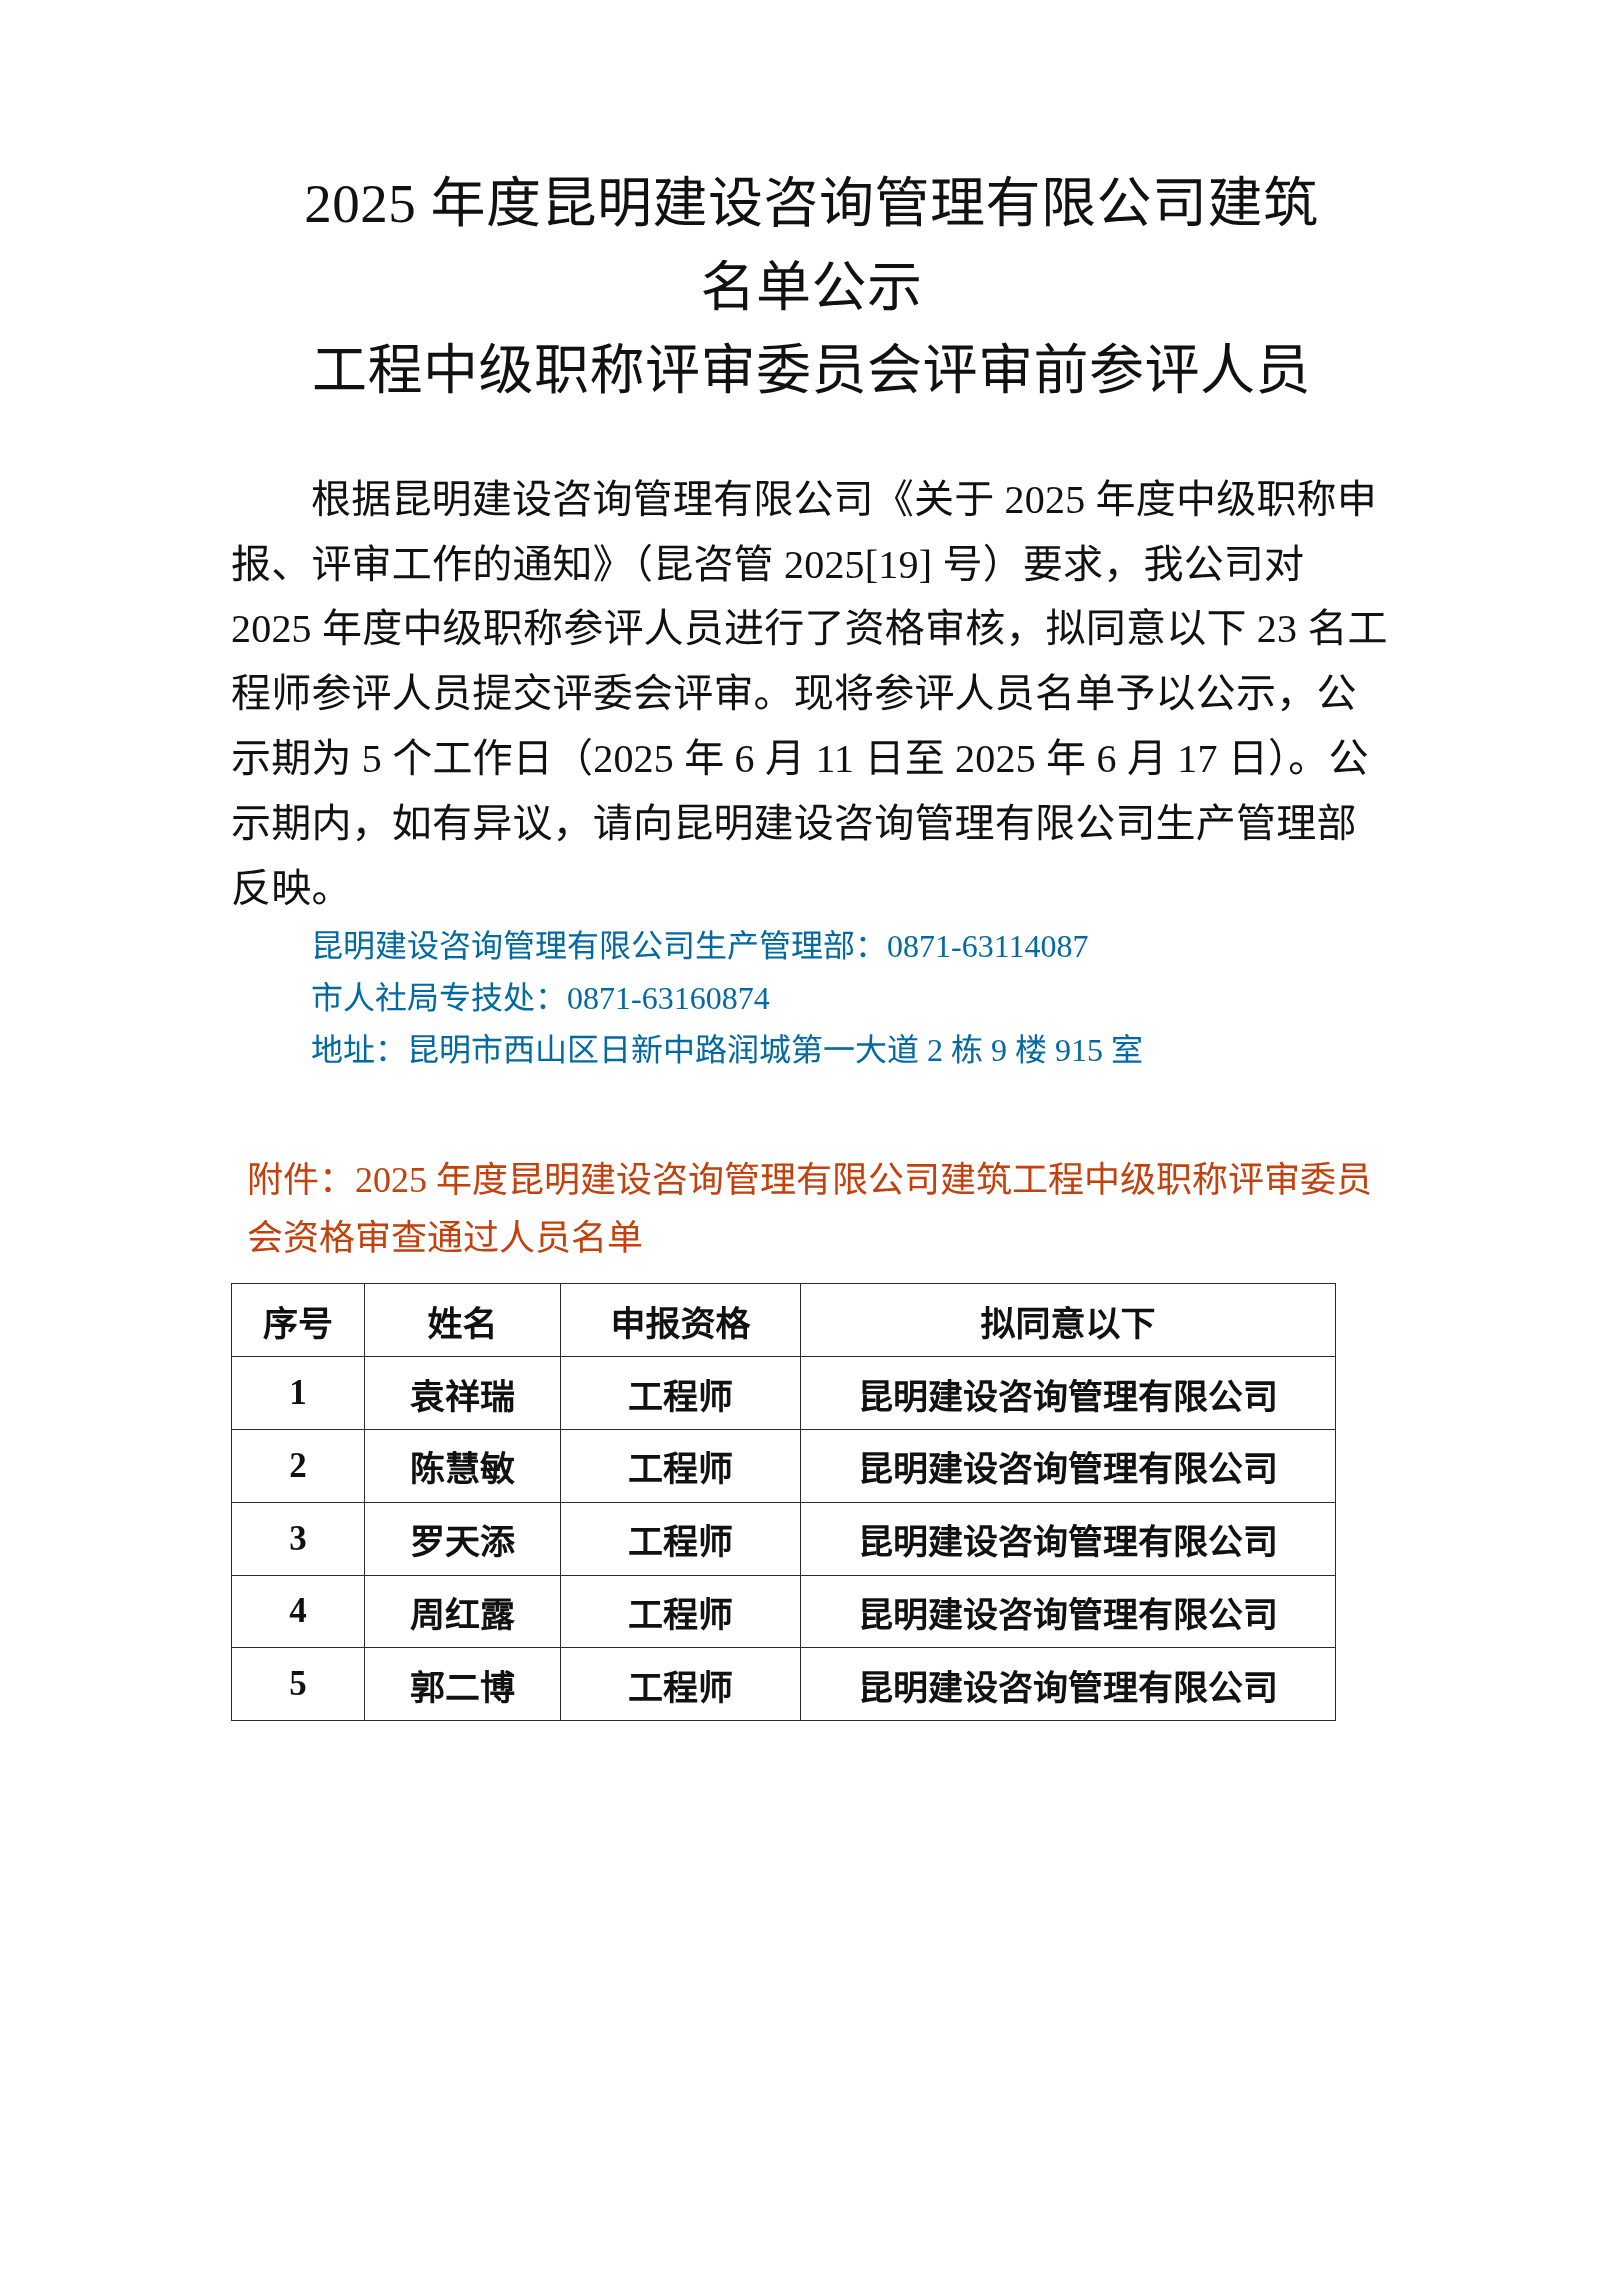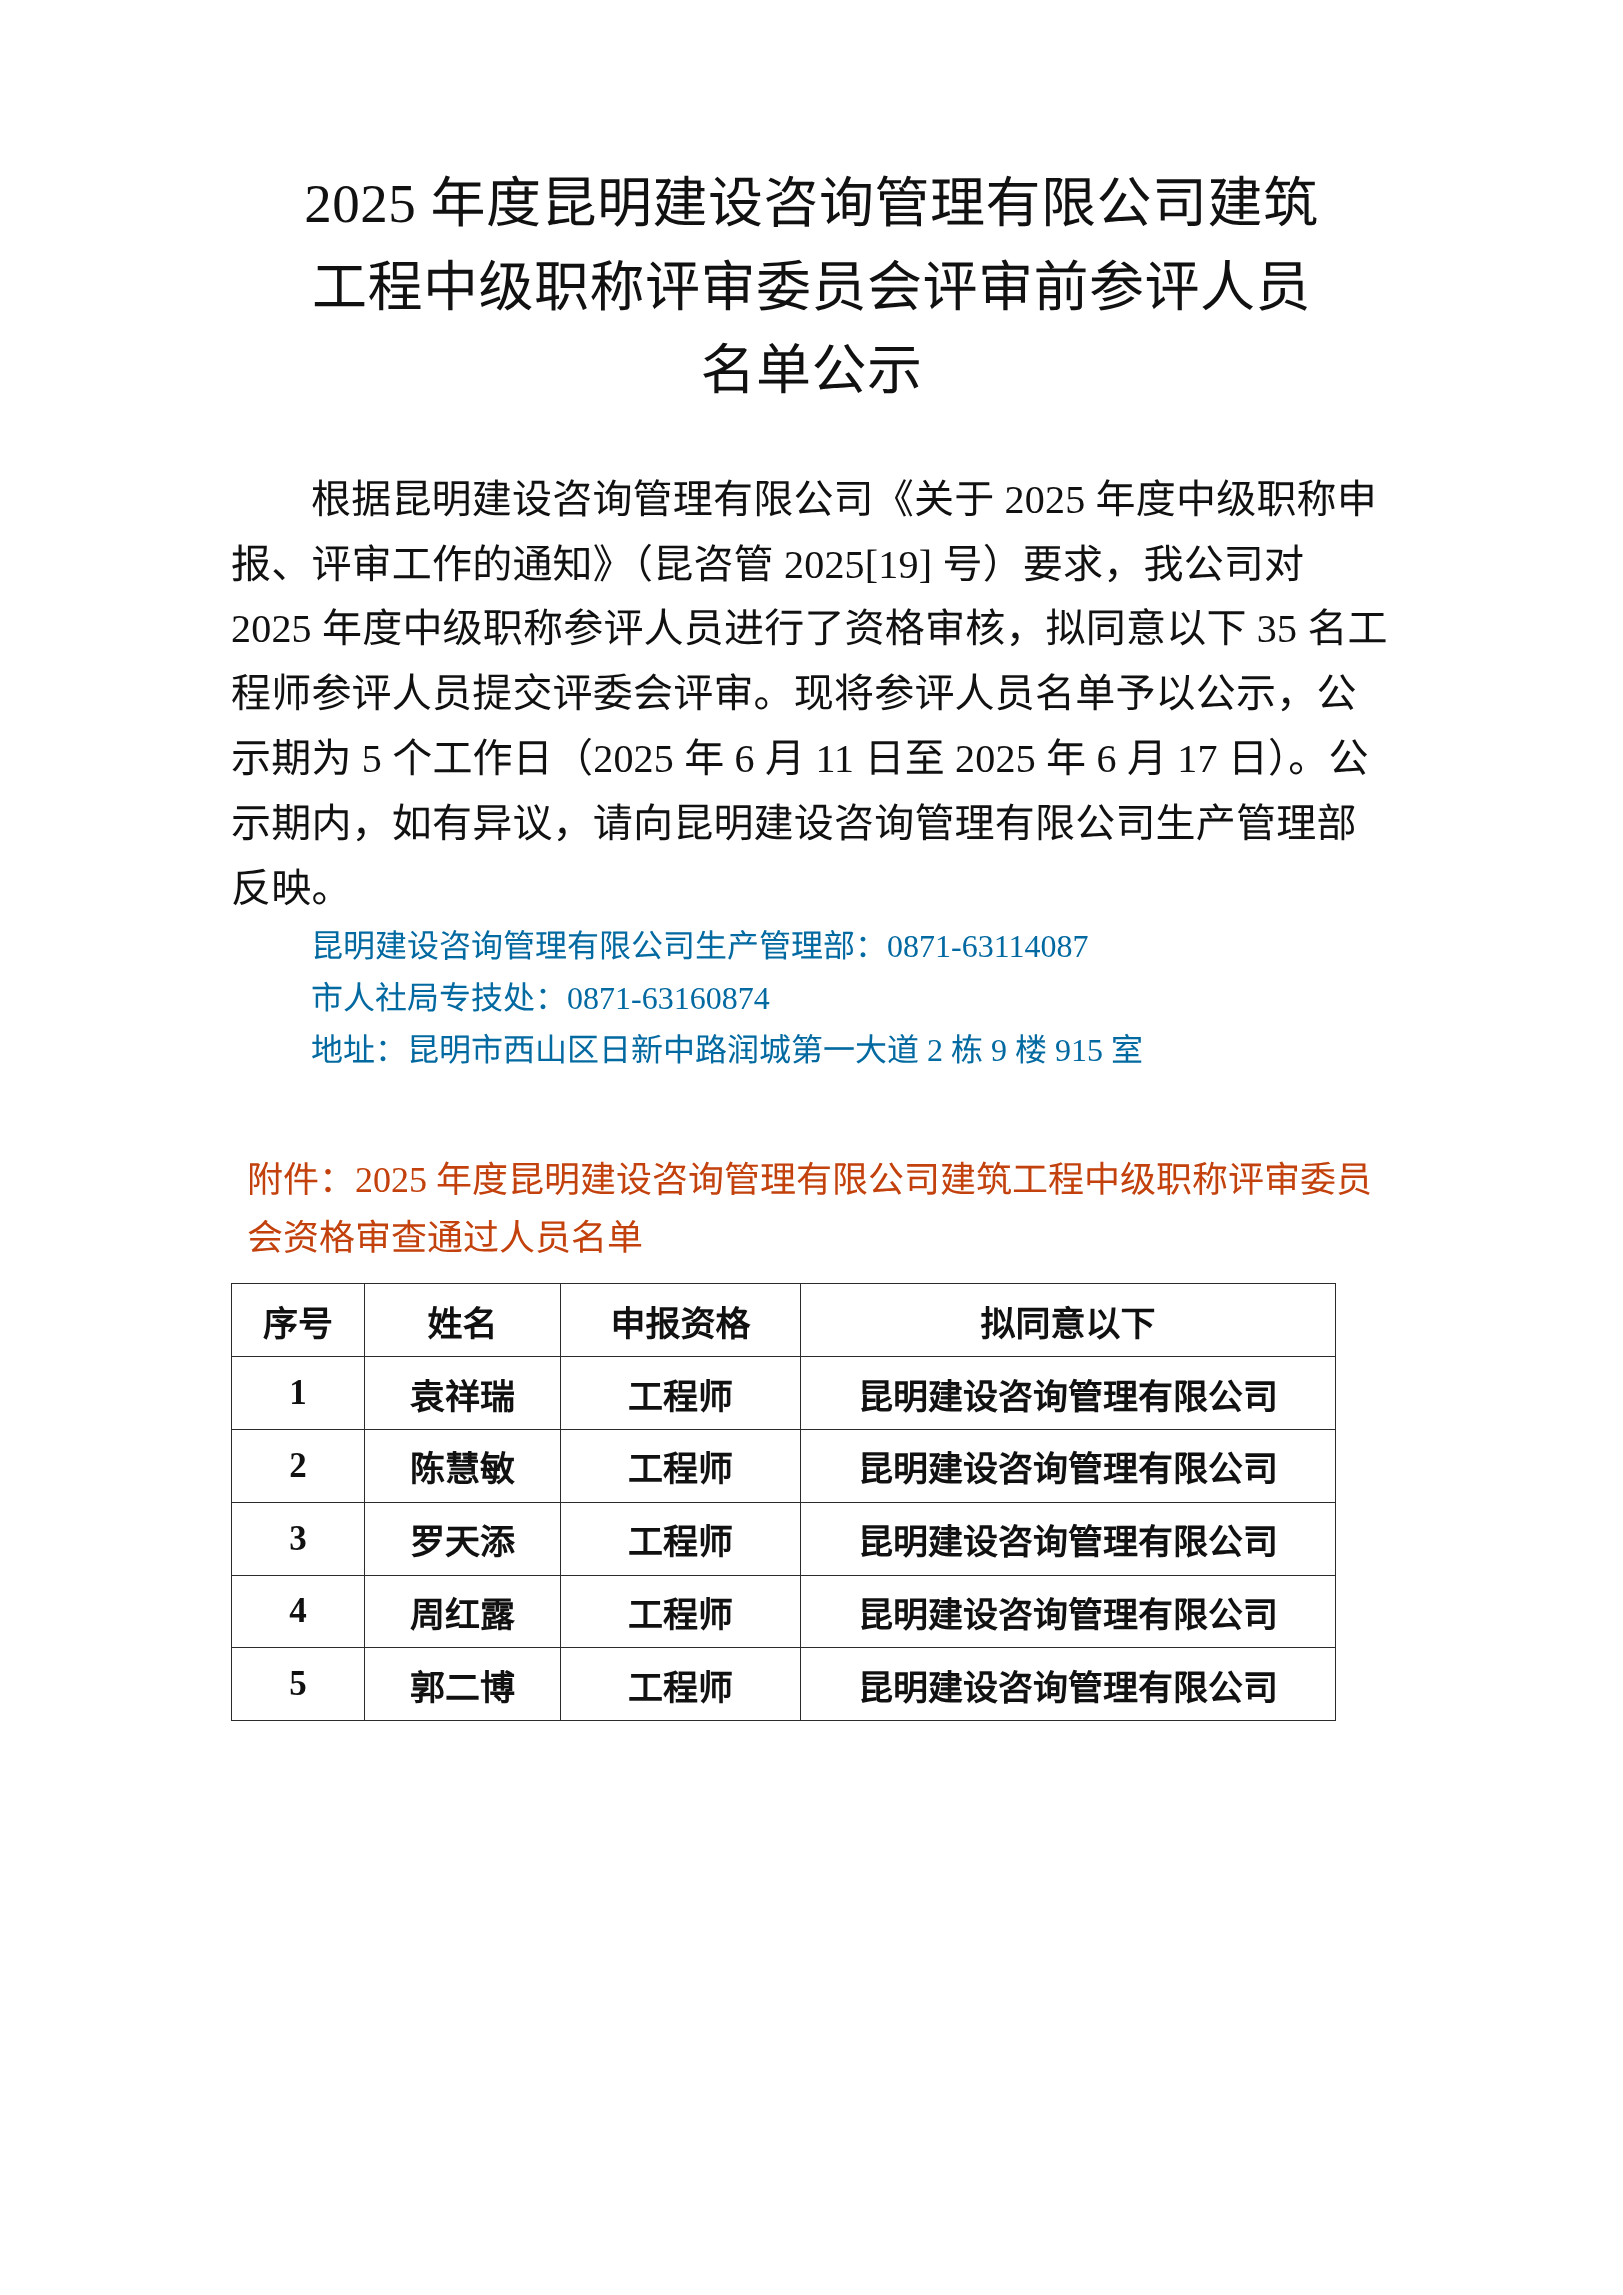--- a/index.html
+++ b/index.html
@@ -86,27 +86,27 @@
   col.c-qual { width: 240px; }
   col.c-org { width: 535px; }
 </style>
 </head>
 <body>
 
 <div class="page">
 
   <div class="doc-title">
     <span class="line">2025 年度昆明建设咨询管理有限公司建筑</span>
+    <span class="line">名单公示</span>
     <span class="line">工程中级职称评审委员会评审前参评人员</span>
-    <span class="line">名单公示</span>
   </div>
 
   <div class="body-block">
 
-    <p class="para">根据昆明建设咨询管理有限公司《关于 2025 年度中级职称申报、评审工作的通知》（昆咨管 2025[19] 号）要求，我公司对 2025 年度中级职称参评人员进行了资格审核，拟同意以下 35 名工程师参评人员提交评委会评审。现将参评人员名单予以公示，公示期为 5 个工作日（2025 年 6 月 11 日至 2025 年 6 月 17 日）。公示期内，如有异议，请向昆明建设咨询管理有限公司生产管理部反映。</p>
+    <p class="para">根据昆明建设咨询管理有限公司《关于 2025 年度中级职称申报、评审工作的通知》（昆咨管 2025[19] 号）要求，我公司对 2025 年度中级职称参评人员进行了资格审核，拟同意以下 23 名工程师参评人员提交评委会评审。现将参评人员名单予以公示，公示期为 5 个工作日（2025 年 6 月 11 日至 2025 年 6 月 17 日）。公示期内，如有异议，请向昆明建设咨询管理有限公司生产管理部反映。</p>
 
     <p class="contact">昆明建设咨询管理有限公司生产管理部：0871-63114087</p>
     <p class="contact">市人社局专技处：0871-63160874</p>
     <p class="contact">地址：昆明市西山区日新中路润城第一大道 2 栋 9 楼 915 室</p>
 
 
     <div class="spacer-lg"></div>
 
     <p class="attach">附件：2025 年度昆明建设咨询管理有限公司建筑工程中级职称评审委员会资格审查通过人员名单</p>
 

